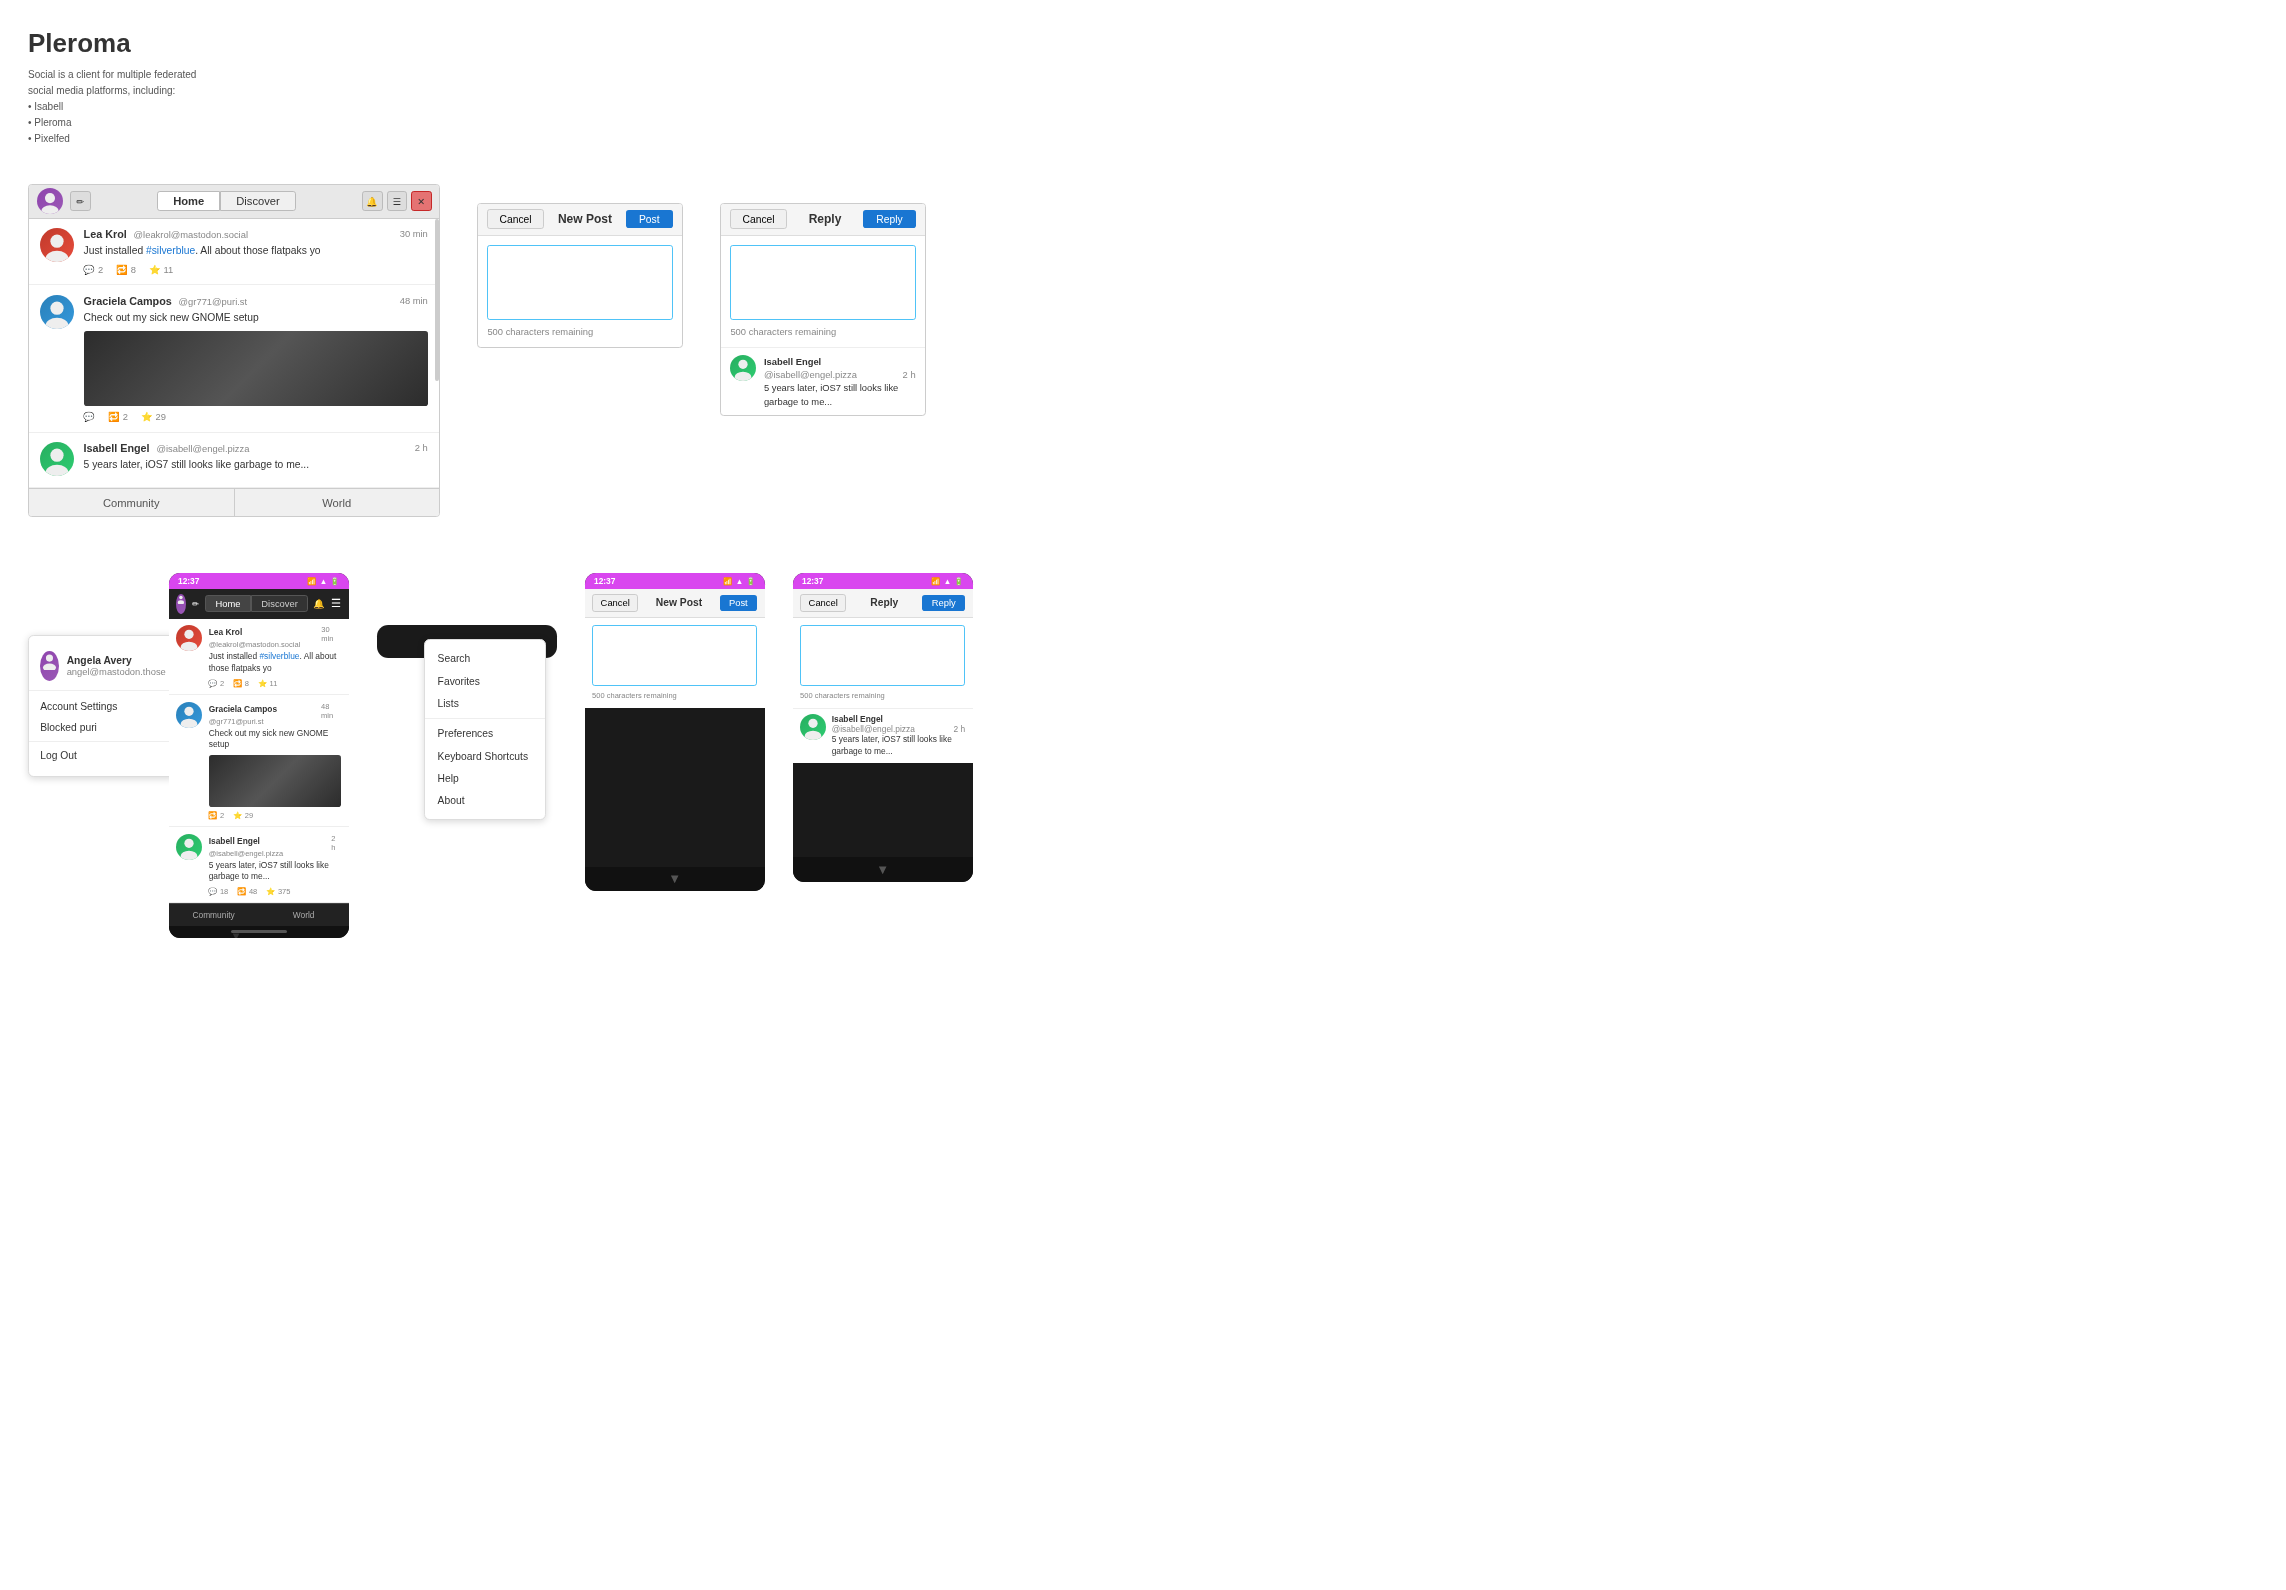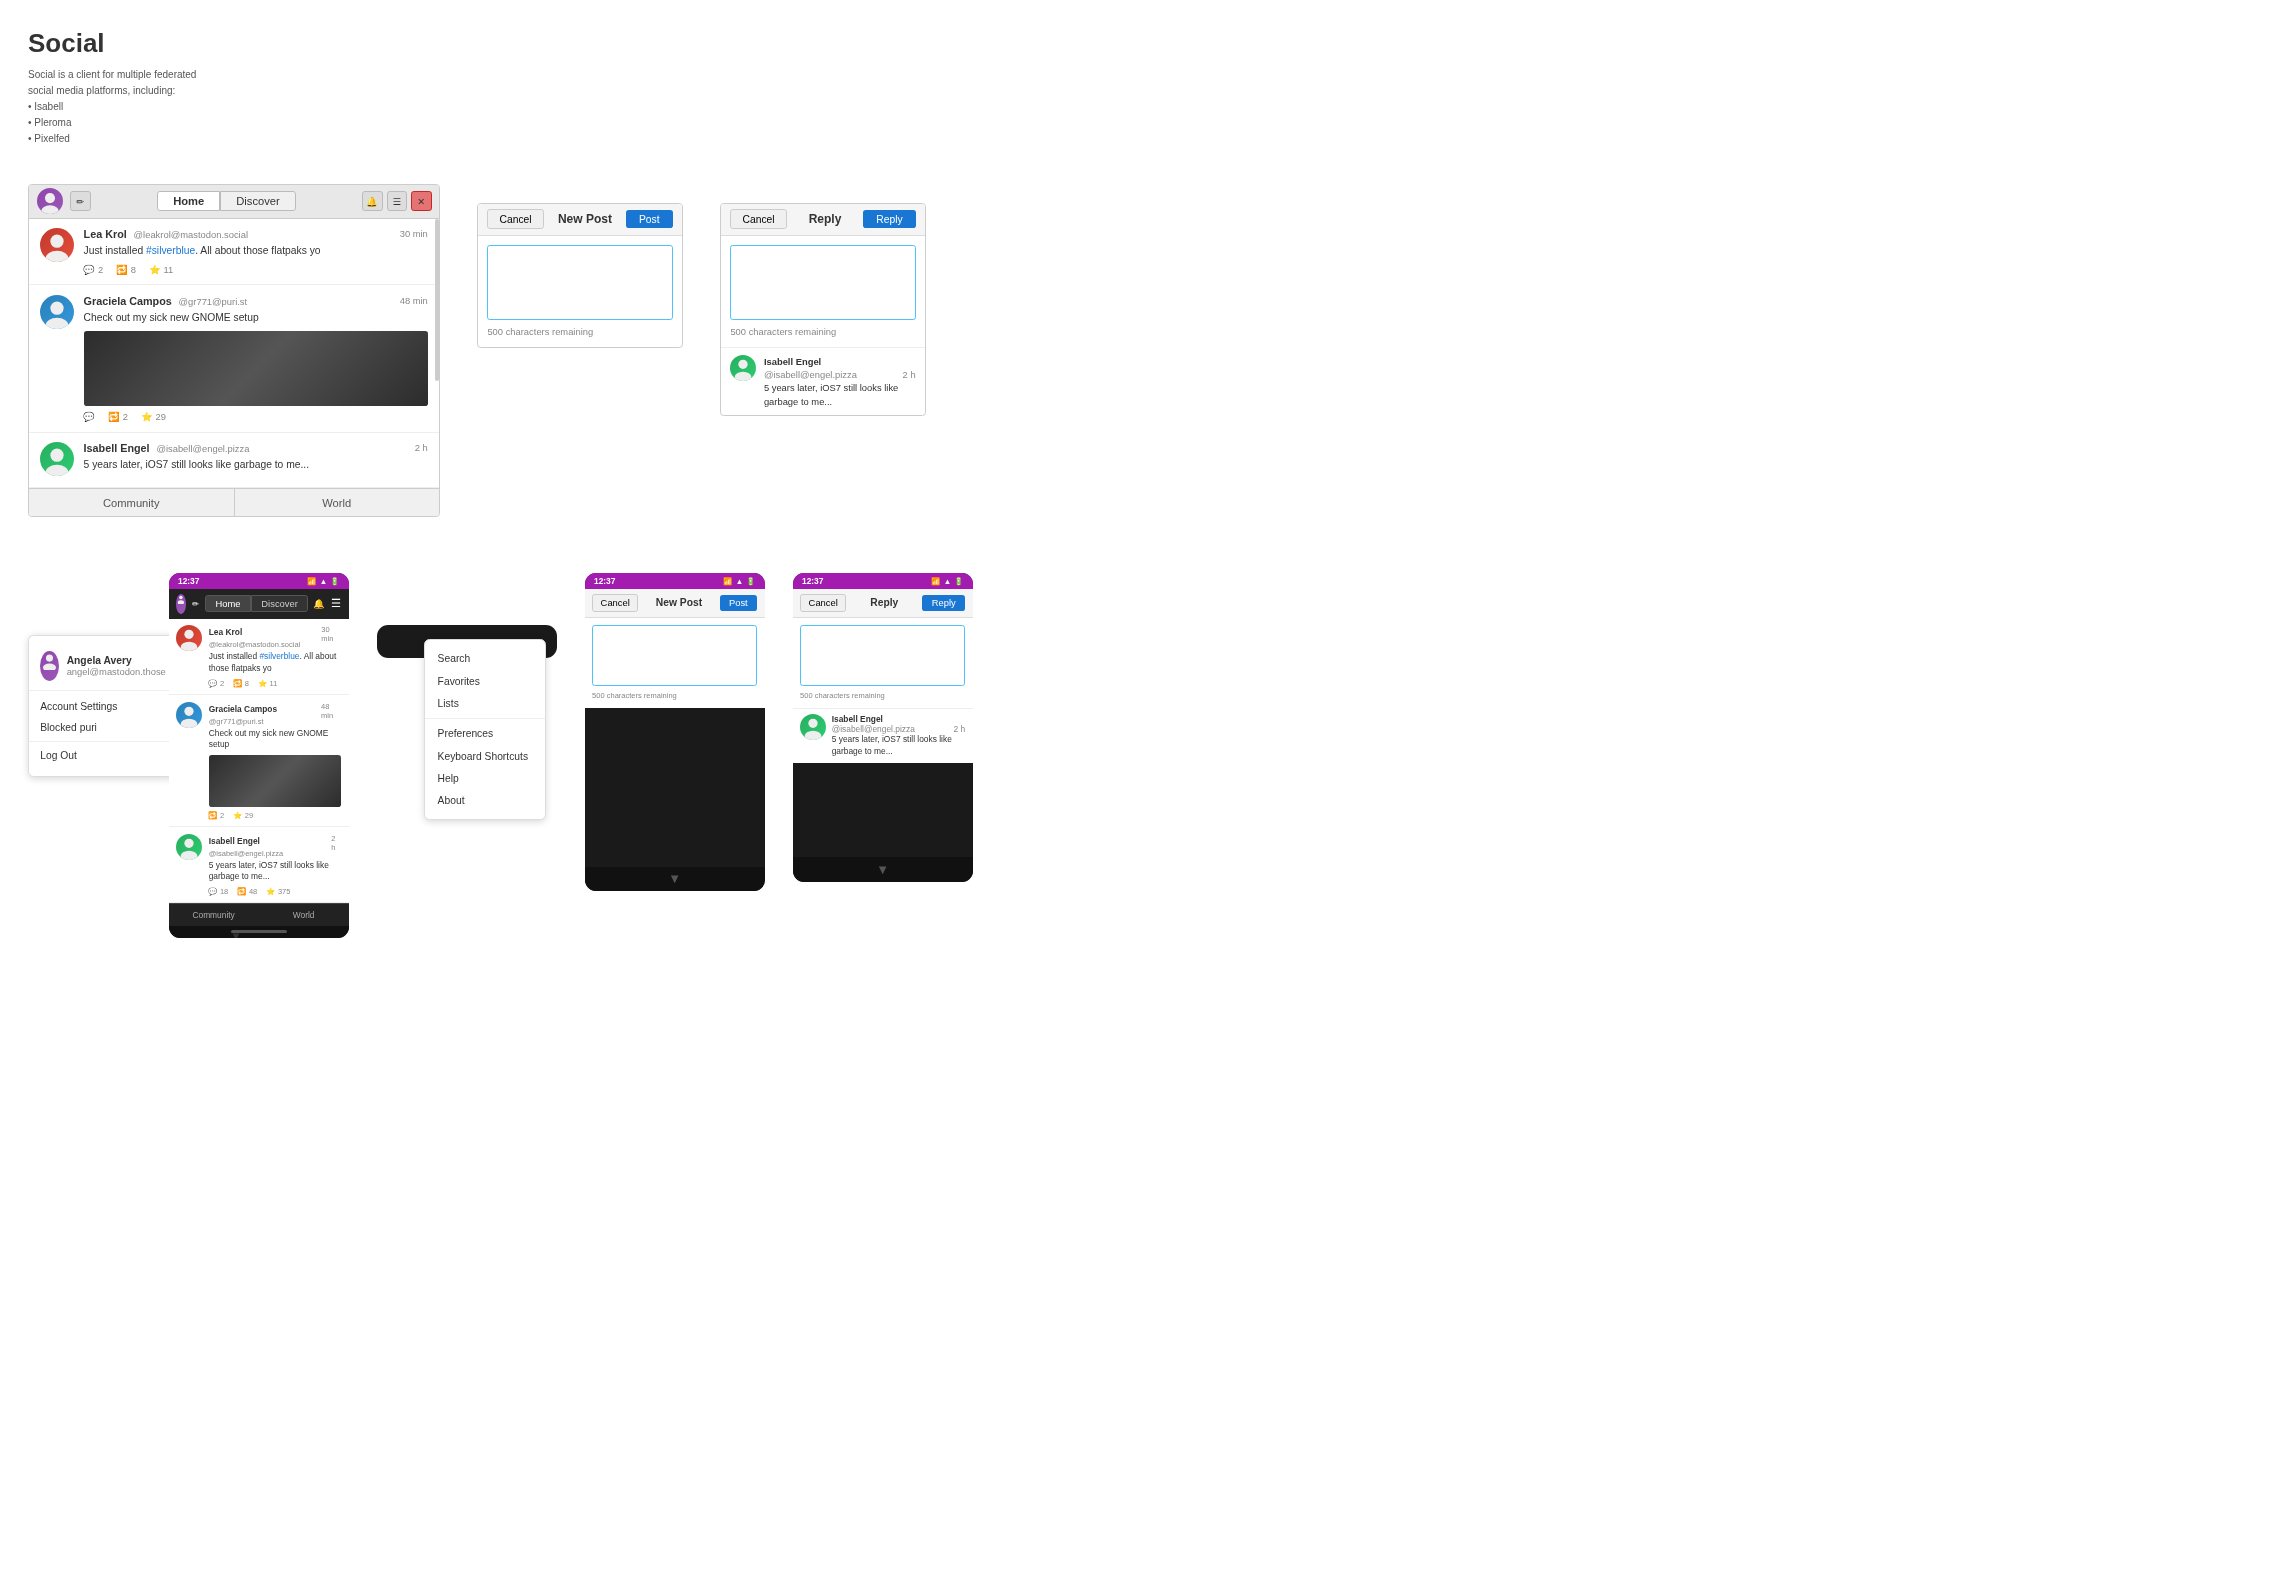--- a/index.html
+++ b/index.html
@@ -294,21 +294,21 @@
 
     
     .mobile-phone {
       width: 180px;
       background: #1a1a1a;
       border-radius: 11.2px;
       overflow: hidden;
       flex-shrink: 0;
     }
     .mobile-status-bar {
-      background: #a21caf;
+      background: #d946ef;
       color: #fff;
       display: flex;
       justify-content: space-between;
       align-items: center;
       padding: 2.8px 9.4px;
       font-size: 8.4px;
     }
     .mobile-status-time { font-weight: 700; }
     .mobile-status-icons { display: flex; gap: 2.8px; align-items: center; font-size: 7.5px; }
     .mobile-titlebar {
@@ -522,21 +522,21 @@
       border-radius: 1.9px;
     }
 
     .window-scroll-container {
       position: relative;
     }
   </style>
 </head>
 <body>
 
-<div class="app-title">Social</div>
+<div class="app-title">Pleroma</div>
 <div class="app-desc">
   <span>Social is a client for multiple federated</span><br>
   <span>social media platforms, including:</span><br>
   <span>• Isabell</span><br>
   <span>• Pleroma</span><br>
   <span>• Pixelfed</span>
 </div>
 
 <div class="screenshots-row">
 

